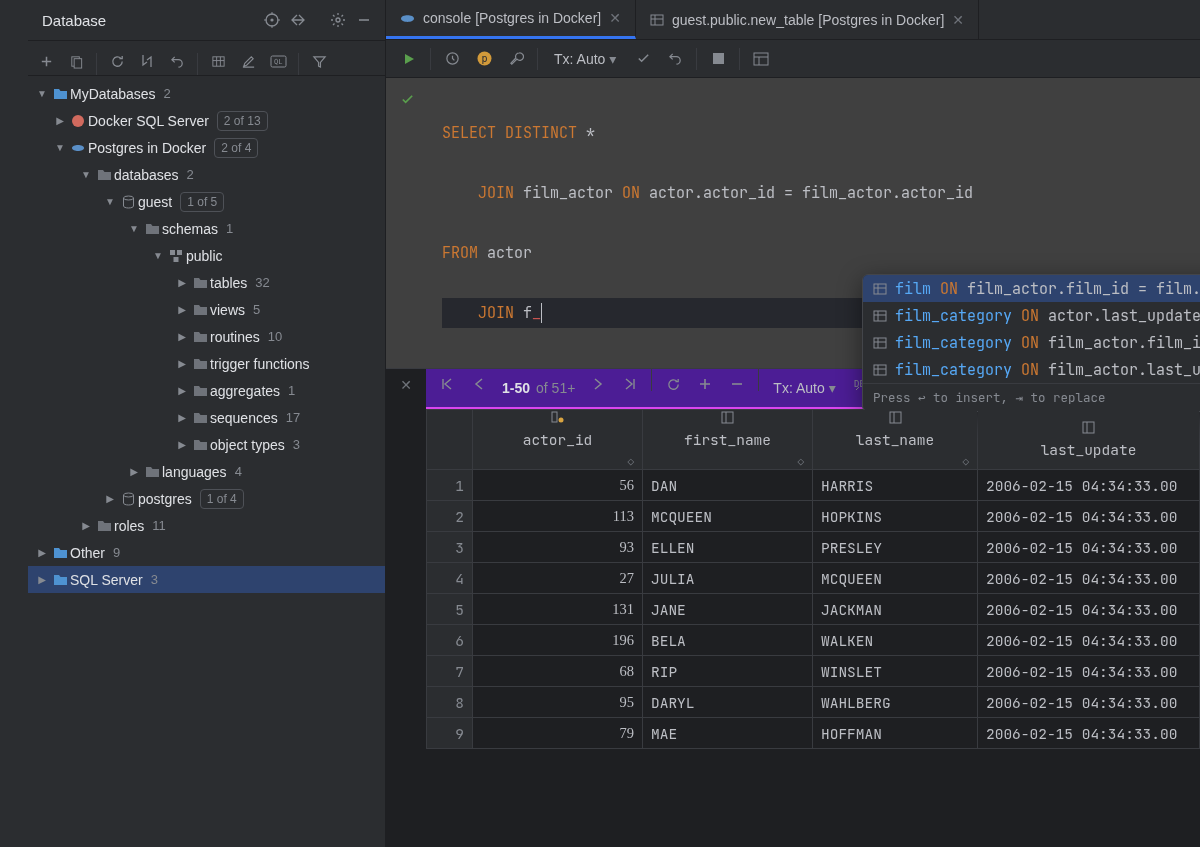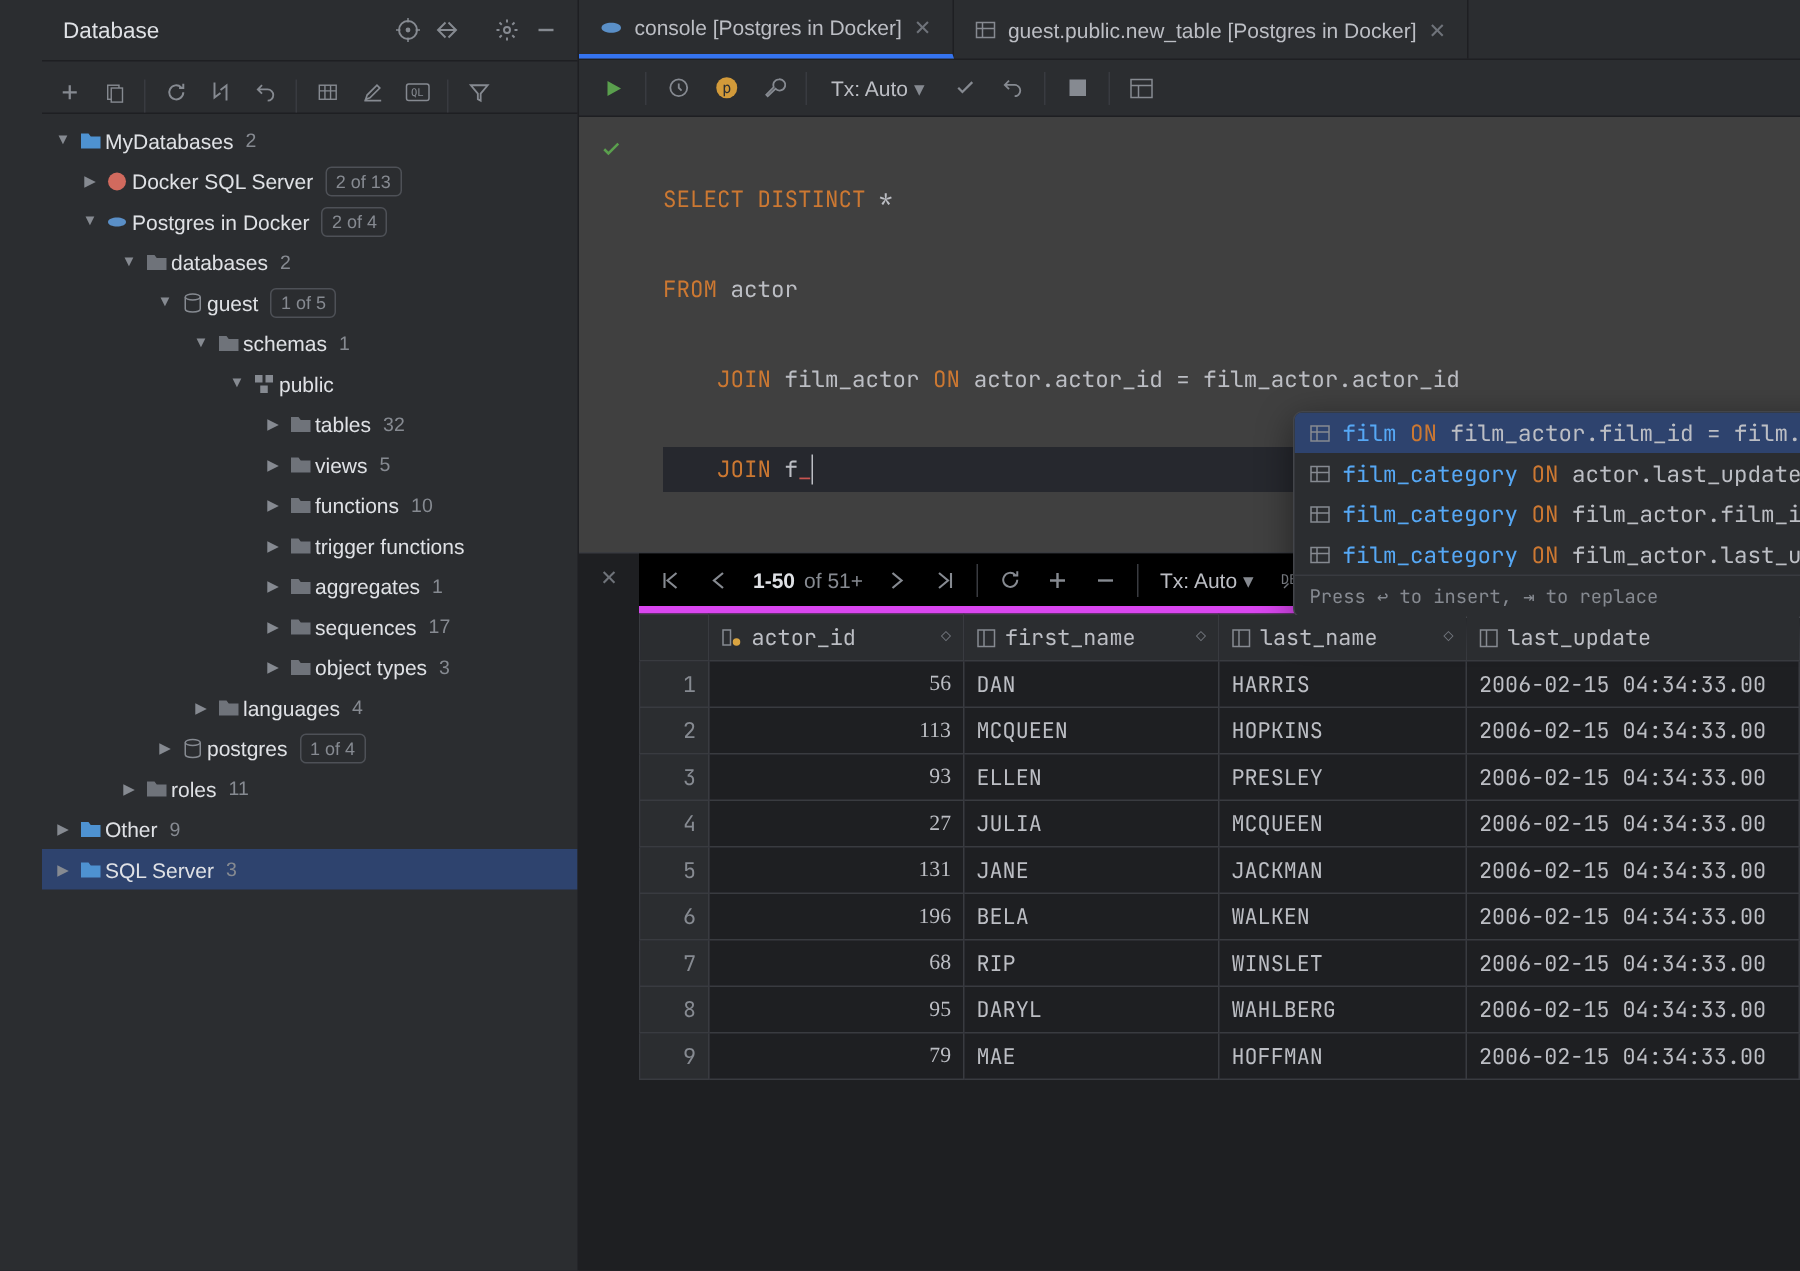--- a/index.html
+++ b/index.html
@@ -49,29 +49,29 @@
   .pop-icon { color:#868a91; }
   .pop-text { white-space:nowrap; overflow:hidden; text-overflow:ellipsis; }
   .tok-tbl { color:#56a8f5; }
   .tok-kw { color:#cc7832; }
   .tok-rest { color:#bcbec4; }
   .pop-foot { display:flex; align-items:center; height:28px; padding:0 10px; border-top:1px solid #393b40; font-size:12.5px; color:#868a91; justify-content:space-between; }
   
   .results { flex:1; display:flex; background:#1e1f22; border-top:1px solid #393b40; }
   .res-close { width:40px; display:flex; justify-content:center; padding-top:8px; color:#6f737a; border-right:none; }
   .res-body { flex:1; display:flex; flex-direction:column; }
-  .res-tb { display:flex; align-items:center; height:40px; padding:0 6px; gap:2px; border-bottom:5px solid #d946ef; background:#000000; }
+  .res-tb { display:flex; height:40px; padding:0 6px; gap:2px; border-bottom:2px solid #d946ef; background:#4c1d95; }
   .pager { color:#bcbec4; padding:0 6px; display:flex; align-items:center; gap:6px; }
   .dropdown { display:flex; align-items:center; gap:4px; padding:0 8px; color:#bcbec4; }
   
   .table-wrap { flex:1; overflow:auto; }
   table { border-collapse:collapse; width:100%; }
   th,td { border:1px solid #393b40; padding:0 8px; height:31px; text-align:left; font-family:"JetBrains Mono","Menlo",monospace; font-size:14.5px; color:#bcbec4; }
   th { background:#2b2d30; font-weight:normal; color:#bcbec4; position:relative; }
-  th .col-head { display:flex; align-items:center; gap:6px; }
+  th .col-head { display:flex; align-items:center; gap:6px;flex-direction:column; }
   th .col-icn{ color:#868a91; }
   td.rownum { text-align:right; width:46px; background:#2b2d30; color:#868a91; }
   td.num { text-align:right;font-family:Liberation Serif, serif; }
   th.rownum-h { width:46px; background:#2b2d30; }
   .sort { color:#6f737a; margin-left:auto; font-size:11px; }
   svg { display:block; }
 </style>
 </head>
 <body>
 
@@ -252,21 +252,21 @@
           <span class="tree-label">views</span>
           <span class="count">5</span>
         </div>
       <div class="tree-row" style="padding-left:146px">
           <span class="tree-arrow">▶</span>
           <span class="tree-icon">
             <svg width="15" height="12" viewBox="0 0 15 12">
               <path d="M1 1h5l1.5 2H14v8H1z" fill="#6f737a"></path>
             </svg>
           </span>
-          <span class="tree-label">functions</span>
+          <span class="tree-label">routines</span>
           <span class="count">10</span>
         </div>
       <div class="tree-row" style="padding-left:146px">
           <span class="tree-arrow">▶</span>
           <span class="tree-icon">
             <svg width="15" height="12" viewBox="0 0 15 12">
               <path d="M1 1h5l1.5 2H14v8H1z" fill="#6f737a"></path>
             </svg>
           </span>
           <span class="tree-label">trigger functions</span>
@@ -433,22 +433,22 @@
     </div>
 
     <div class="editor mono">
       <span class="gutter-icn">
           <svg width="15" height="15" viewBox="0 0 16 16">
             <path d="M3 8l3 3 7-7" fill="none" stroke="#5a9f4d" stroke-width="1.8"></path>
           </svg>
         </span>
       <div class="code">
 <div><span class="kw">SELECT</span> <span class="kw">DISTINCT</span> <span class="id">*</span></div>
+<div>    <span class="kw">JOIN</span> <span class="id">film_actor</span> <span class="kw">ON</span> <span class="id">actor.actor_id = film_actor.actor_id</span></div>
 <div><span class="kw">FROM</span> <span class="id">actor</span></div>
-<div>    <span class="kw">JOIN</span> <span class="id">film_actor</span> <span class="kw">ON</span> <span class="id">actor.actor_id = film_actor.actor_id</span></div>
 <div class="cursor-line">    <span class="kw">JOIN</span> <span class="id">f</span><span class="caret" style="color:#c75450">_</span></div>
       </div>
 
       <div class="popup mono">
         <div id="pop-rows">
             <div class="pop-row sel">
               <span class="pop-icon">
                 <svg width="14" height="14" viewBox="0 0 14 14">
                   <rect x="1" y="2" width="12" height="10" fill="none" stroke="#868a91"></rect>
                   <path d="M1 6h12M5 2v10" stroke="#868a91"></path>

